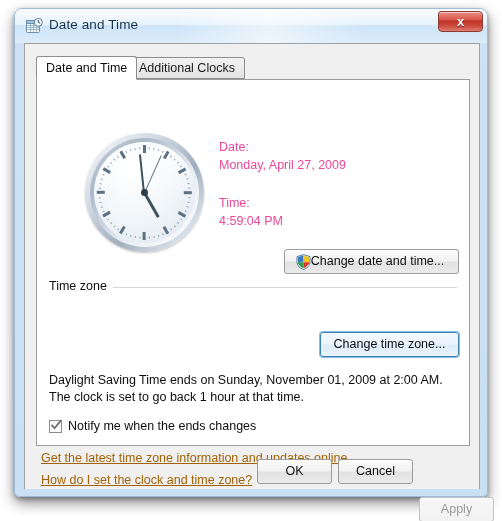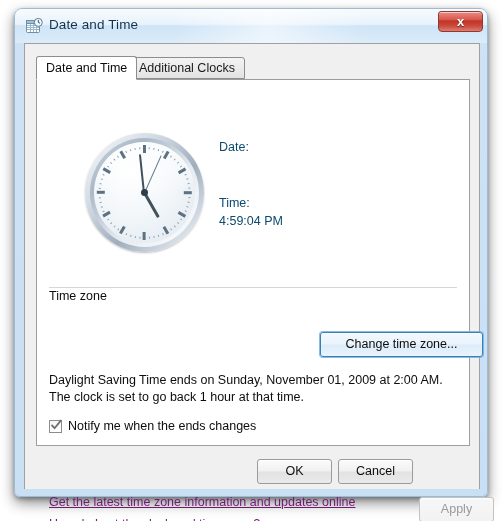--- a/index.html
+++ b/index.html
@@ -243,21 +243,21 @@
     margin-left: -3.5px;
     margin-top: -3.5px;
     border-radius: 50%;
     background: #2f3d48;
   }
 
   
   .panel-text {
     position: absolute;
     font-size: 12.5px;
-    color: #0c4a6e;
+    color: #ec4899;
     white-space: nowrap;
   }
   #lbl-date   { left: 182px; top: 60px; }
   #val-date   { left: 182px; top: 78px; }
   #lbl-time   { left: 182px; top: 116px; }
   #val-time   { left: 182px; top: 134px; }
 
   
   .btn {
     position: absolute;
@@ -297,21 +297,21 @@
     left: 11px;
     top: 4px;
     width: 15px;
     height: 16px;
   }
 
   
   #tz-group-label {
     position: absolute;
     left: 12px;
-    top: 209px;
+    top: 199px;
     font-size: 12.5px;
     color: #0d0d0d;
     background: #ffffff;
     padding-right: 6px;
     z-index: 2;
     text-align: center;
   }
   #tz-group-line {
     position: absolute;
     left: 12px;
@@ -324,21 +324,21 @@
     position: absolute;
     left: 12px;
     top: 228px;
     font-size: 12.5px;
     color: #0d0d0d;
     white-space: nowrap;
   }
   #btn-change-timezone {
     left: 283px;
     top: 252px;
-    width: 163px;
+    width: 139px;
     height: 25px;
     line-height: 23px;
   }
 
   
   #dst-text {
     position: absolute;
     left: 12px;
     top: 292px;
     width: 408px;
@@ -377,27 +377,26 @@
     left: 19px;
     top: 0;
     font-size: 12.5px;
     color: #0d0d0d;
     white-space: nowrap;
   }
 
   
   .link {
     position: absolute;
-    left: 12px;
-    font-size: 12.5px;
-    color: #701a75;
+    left: 4px;
+    font-size: 12.5px;
+    color: #a16207;
     text-decoration: underline;
     cursor: pointer;
     white-space: nowrap;
-    margin-top: 44px;
   }
   #link-tzinfo  { top: 371px; }
   #link-howto   { top: 393px; }
 
   
   #footer { position: absolute; left: 0; top: 0; width: 100%; height: 100%; }
   #btn-ok      { left: 232px; top: 415px; width: 75px; height: 25px; line-height: 23px; }
   #btn-cancel  { left: 313px; top: 415px; width: 75px; height: 25px; line-height: 23px; }
   #btn-apply   { left: 394px; top: 415px; width: 75px; height: 25px; line-height: 23px; margin-top: 38px; }
 </style>
@@ -510,23 +509,36 @@
             <div class="tickmark" style="width: 1.2px; height: 2.2px; margin-left: -0.6px; margin-top: -46px; transform-origin: 0.6px 46px; transform: rotate(348deg); background: rgb(141, 160, 176);"></div>
             <div class="tickmark" style="width: 1.2px; height: 2.2px; margin-left: -0.6px; margin-top: -46px; transform-origin: 0.6px 46px; transform: rotate(354deg); background: rgb(141, 160, 176);"></div>
           </div>
         <div class="hand" id="hand-hour" style="transform: rotate(150deg);"></div>
         <div class="hand" id="hand-minute" style="transform: rotate(354deg);"></div>
         <div class="hand" id="hand-second" style="transform: rotate(24deg);"></div>
         <div id="hand-cap"></div>
       </div>
 
       <div class="panel-text" id="lbl-date">Date:</div>
+      <div class="panel-text" id="val-date">Monday, April 27, 2009</div>
       <div class="panel-text" id="lbl-time">Time:</div>
       <div class="panel-text" id="val-time">4:59:04 PM</div>
 
+      <div class="btn" id="btn-change-datetime">
+        <span id="shield-icon">
+          <svg width="15" height="16" viewBox="0 0 15 16">
+            <path d="M7.5 0.7 L14 2.6 V7.6 C14 11.6 11 14.4 7.5 15.4 C4 14.4 1 11.6 1 7.6 V2.6 Z" fill="#ffffff" stroke="#3f6a91" stroke-width="0.9"></path>
+            <path d="M7.5 1.6 L7.5 8.2 L2 8.2 V3.0 Z" fill="#3b78c4"></path>
+            <path d="M7.5 1.6 L13 3.0 V8.2 H7.5 Z" fill="#efc427"></path>
+            <path d="M2 8.2 H7.5 V14.3 C5 13.5 3 11.4 2 9.2 Z" fill="#2f9e4a"></path>
+            <path d="M7.5 8.2 H13 V9.2 C12 11.4 10 13.5 7.5 14.3 Z" fill="#d8392b"></path>
+          </svg>
+        </span>
+        <span>Change date and time...</span>
+      </div>
 
       <div id="tz-group-label">Time zone</div>
       <div id="tz-group-line"></div>
 
       <div class="btn default" id="btn-change-timezone">
         <span>Change time zone...</span>
       </div>
 
       <div id="dst-text">Daylight Saving Time ends on Sunday, November 01, 2009 at 2:00 AM. The clock is set to go back 1 hour at that time.</div>
 

